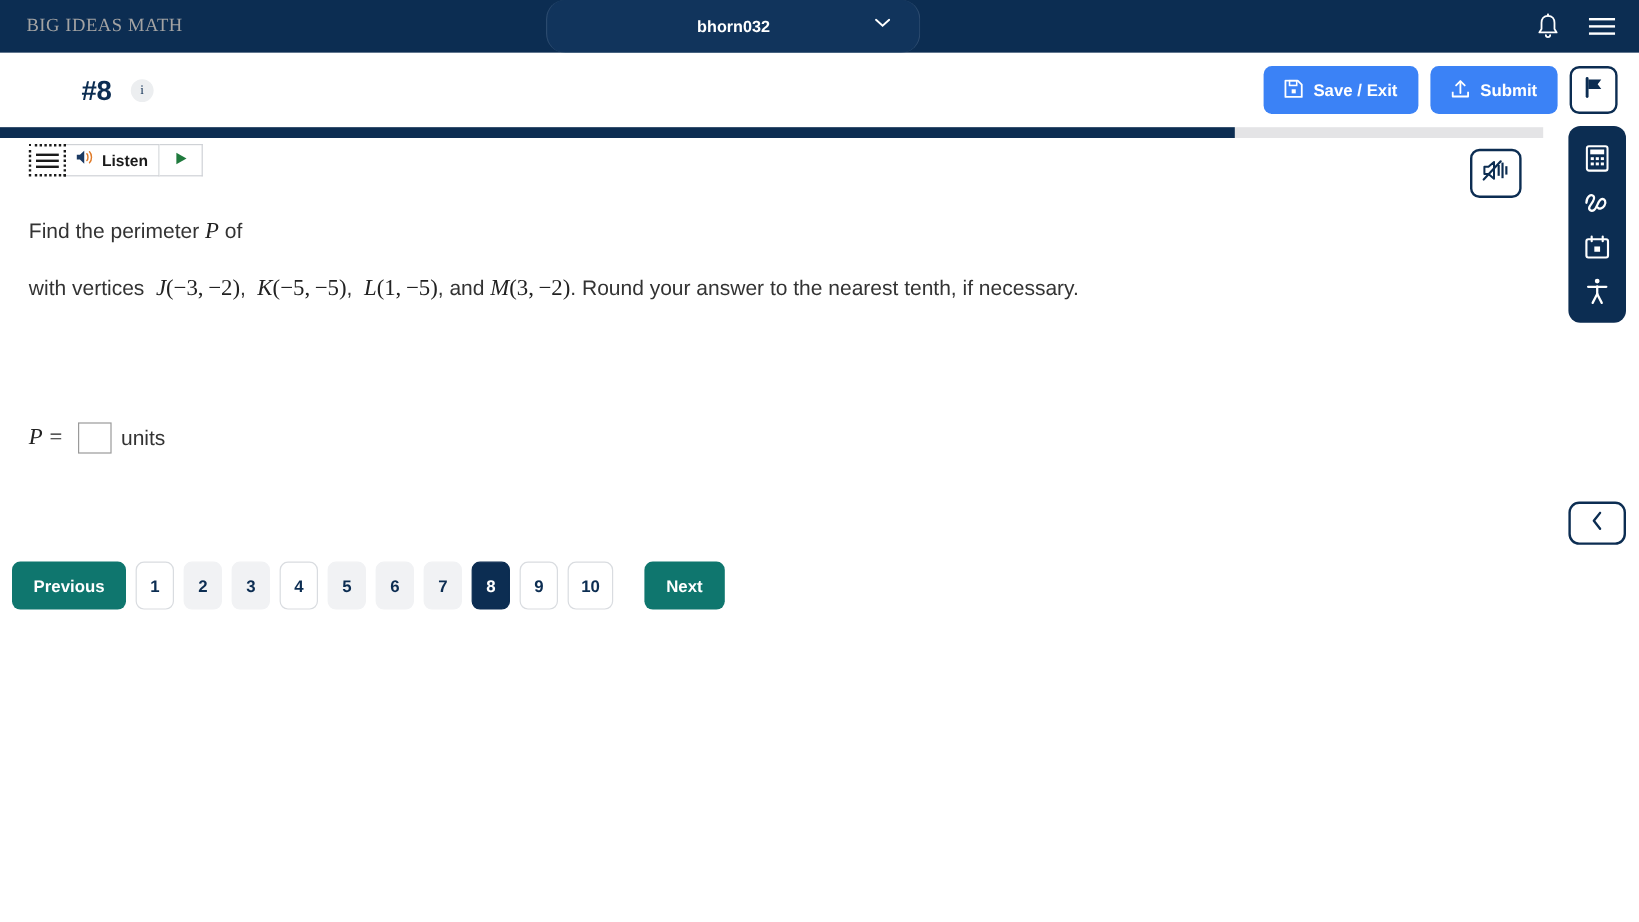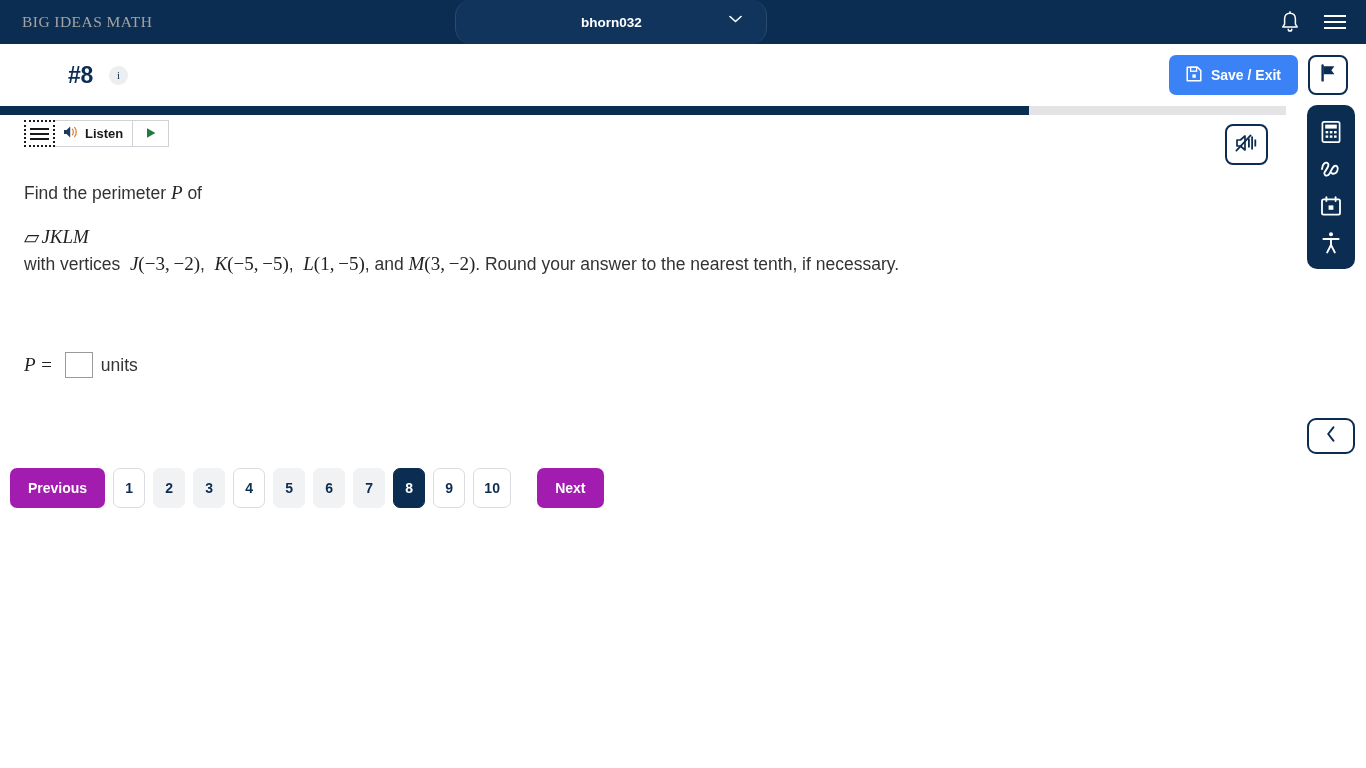--- a/index.html
+++ b/index.html
@@ -120,21 +120,21 @@
   .peq { font-family:"Liberation Serif", serif; font-style:italic; font-size:19px; color:#222; }
   .ans-input {
     width:28px; height:26px; border:1px solid #9a9a9a; background:#fff;
     margin:0 8px 0 12px; outline:none;
   }
   .units { font-size:17.5px; color:#333; }
 
   
   .pager { position:absolute; top:468px; left:10px; display:flex; align-items:center; gap:8px; }
   .pg-main {
-    background:#a21caf; color:#fff; border:none; border-radius:7px;
+    background:#0f766e; color:#fff; border:none; border-radius:7px;
     height:40px; padding:0 18px; font-size:14px; font-weight:bold; cursor:pointer;
     font-family:"Liberation Sans", sans-serif;
   }
   .pg-num {
     width:32px; height:40px; border-radius:7px; font-size:14px; font-weight:bold;
     color:#0c2d52; display:flex; align-items:center; justify-content:center;
     cursor:pointer; font-family:"Liberation Sans", sans-serif;
   }
   .pg-num.plain { background:#fff; border:1px solid #d9dce0; }
   .pg-num.filled { background:#f1f2f4; border:1px solid #f1f2f4; }
@@ -201,20 +201,30 @@
         <span>
           <svg width="16" height="16" viewBox="0 0 16 16">
             <path d="M1.2 1.2 H11.4 L14.8 4.6 V14.8 H1.2 Z" fill="none" stroke="#ffffff" stroke-width="1.5" stroke-linejoin="round"></path>
             <rect x="4.6" y="1.2" width="6" height="4" fill="none" stroke="#ffffff" stroke-width="1.3"></rect>
             <rect x="6.4" y="8.4" width="3.4" height="3.4" fill="#ffffff"></rect>
           </svg>
         </span>
         <span>Save / Exit</span>
       </button>
 
+      <button class="btn-navy">
+        <span>
+          <svg width="16" height="16" viewBox="0 0 16 16">
+            <path d="M1.6 10.4 V14.4 H14.4 V10.4" fill="none" stroke="#ffffff" stroke-width="1.5" stroke-linejoin="round"></path>
+            <path d="M8 11.6 V1.8" stroke="#ffffff" stroke-width="1.5" stroke-linecap="round"></path>
+            <path d="M4.4 5.2 L8 1.6 L11.6 5.2" fill="none" stroke="#ffffff" stroke-width="1.5" stroke-linecap="round" stroke-linejoin="round"></path>
+          </svg>
+        </span>
+        <span>Submit</span>
+      </button>
 
       <div class="btn-flag">
         <span>
           <svg width="20" height="20" viewBox="0 0 20 20">
             <path d="M4.6 2.4 V17.4" stroke="#0c2d52" stroke-width="2.4" stroke-linecap="round"></path>
             <path d="M5.6 3.2 H16.4 L13.4 7.2 L16.4 11.2 H5.6 Z" fill="#0c2d52"></path>
           </svg>
         </span>
       </div>
     </div>
@@ -261,23 +271,20 @@
     </span>
   </div>
 
   <div class="qbody">
     <div class="line1">
       <span>Find the perimeter</span>
       <span class="mathi">P</span>
       <span>of</span>
     </div>
 
-    <div class="shapeline">
-      <span class="para-glyph">▱</span><span class="mathi">JKLM</span>
-    </div>
 
     <div class="line2">
       <span>with vertices</span>
       <span id="ptList"><span class="coord">&nbsp;<span class="v">J</span><span class="p">(−3, −2)</span></span><span>, </span><span class="coord">&nbsp;<span class="v">K</span><span class="p">(−5, −5)</span></span><span>, </span><span class="coord">&nbsp;<span class="v">L</span><span class="p">(1, −5)</span></span><span>, and</span><span class="coord">&nbsp;<span class="v">M</span><span class="p">(3, −2)</span></span></span><span>. Round your answer to the nearest tenth, if necessary.</span>
     </div>
   </div>
 
   <div class="answer-row">
     <span class="peq">P =</span>
     <input class="ans-input" type="text" value="" style="">

